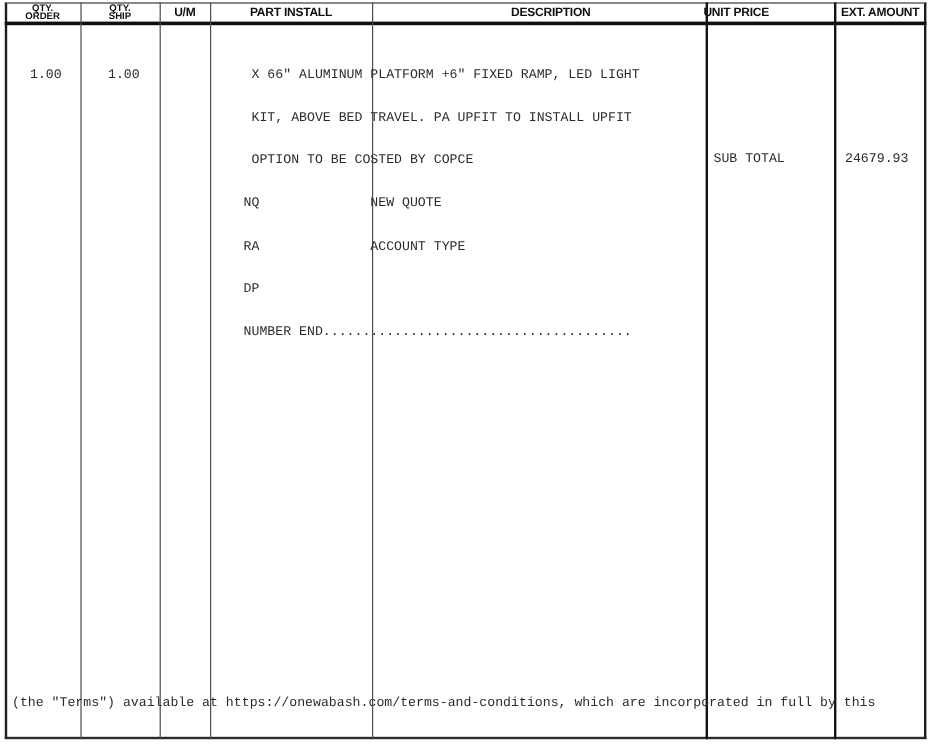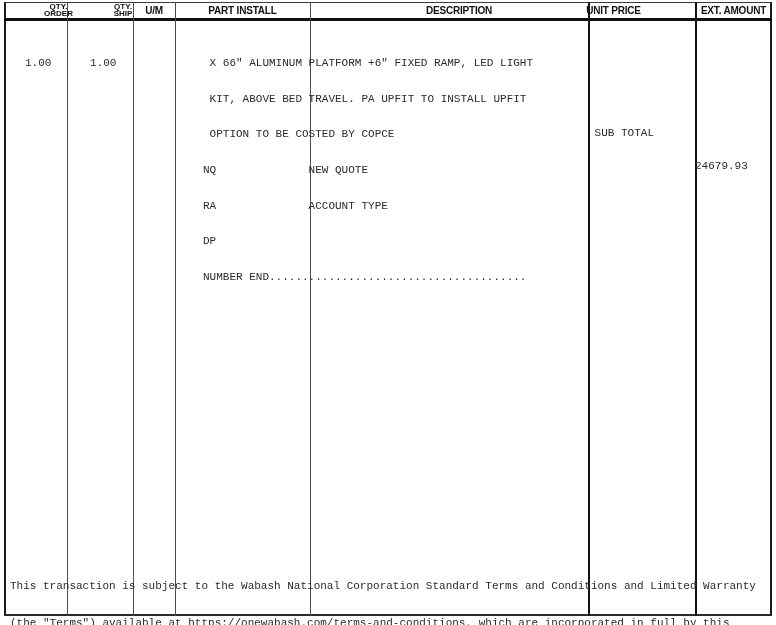--- a/index.html
+++ b/index.html
@@ -11,32 +11,32 @@
          border-right:2px solid #1c1c1c;border-bottom:2px solid #2b2b2b;}
   .hsep{position:absolute;left:4px;top:18px;width:768px;height:3px;background:#0f0f0f;}
   .vline{position:absolute;top:2px;height:614px;width:1px;background:#4d4d4d;}
   .vline.thick{width:2px;background:#141414;}
   .v1{left:67px;} .v2{left:133px;} .v3{left:175px;} .v4{left:310px;}
   .v5{left:588px;} .v6{left:695px;}
   
   .hc{position:absolute;top:2px;height:16px;display:flex;align-items:center;justify-content:center;
       font-family:"Liberation Sans", sans-serif;font-weight:700;font-size:10px;color:#101010;
       letter-spacing:-0.2px;white-space:nowrap;}
-  .hc.stack{flex-direction:column;font-size:8px;line-height:7px;letter-spacing:0;padding-left:23px;}
+  .hc.stack{flex-direction:column;font-size:8px;line-height:7px;letter-spacing:0;}
   .hc1{left:4px;width:63px;} .hc2{left:67px;width:66px;} .hc3{left:133px;width:42px;}
   .hc4{left:175px;width:135px;} .hc5{left:320px;width:278px;}
   .hc6{left:560px;width:107px;} .hc7{left:695px;width:77px;}
   
   .mono{font-family:"Liberation Mono", monospace;font-size:11px;color:#2b2b2b;white-space:pre;}
   .body-block{position:absolute;left:203px;top:34px;}
   .body-block div{line-height:11.7px;height:11.7px;}
   .qty{position:absolute;top:57px;line-height:12px;}
   .qty-order{left:25px;} .qty-ship{left:90px;}
   .subtotal-label{position:absolute;left:572px;width:82px;top:127px;text-align:right;line-height:12px;}
-  .subtotal-value{position:absolute;left:695px;width:62px;top:127px;line-height:12px;margin-top:33px;}
+  .subtotal-value{position:absolute;left:695px;width:62px;top:127px;text-align:right;line-height:12px;}
   
   .footer-block{position:absolute;left:10px;top:556px;}
   .footer-block div{line-height:13px;height:13px;}
 </style>
 </head>
 <body>
 
 <div class="page">
 
   <div class="frame"></div>
@@ -72,19 +72,18 @@
     <div>NQ              NEW QUOTE</div>
     <div>RA              ACCOUNT TYPE</div>
     <div>DP</div>
     <div>NUMBER END.......................................</div>
   </div>
 
   <div class="mono subtotal-label">SUB TOTAL</div>
   <div class="mono subtotal-value">24679.93</div>
 
   <div class="mono footer-block">
-    <div>This transaction is subject to the Wabash National Corporation Standard Terms and Conditions and Limited Warranty</div>
     <div>(the "Terms") available at https://onewabash.com/terms-and-conditions, which are incorporated in full by this</div>
     
     
   </div>
 
 </div>
 
 </body></html>

